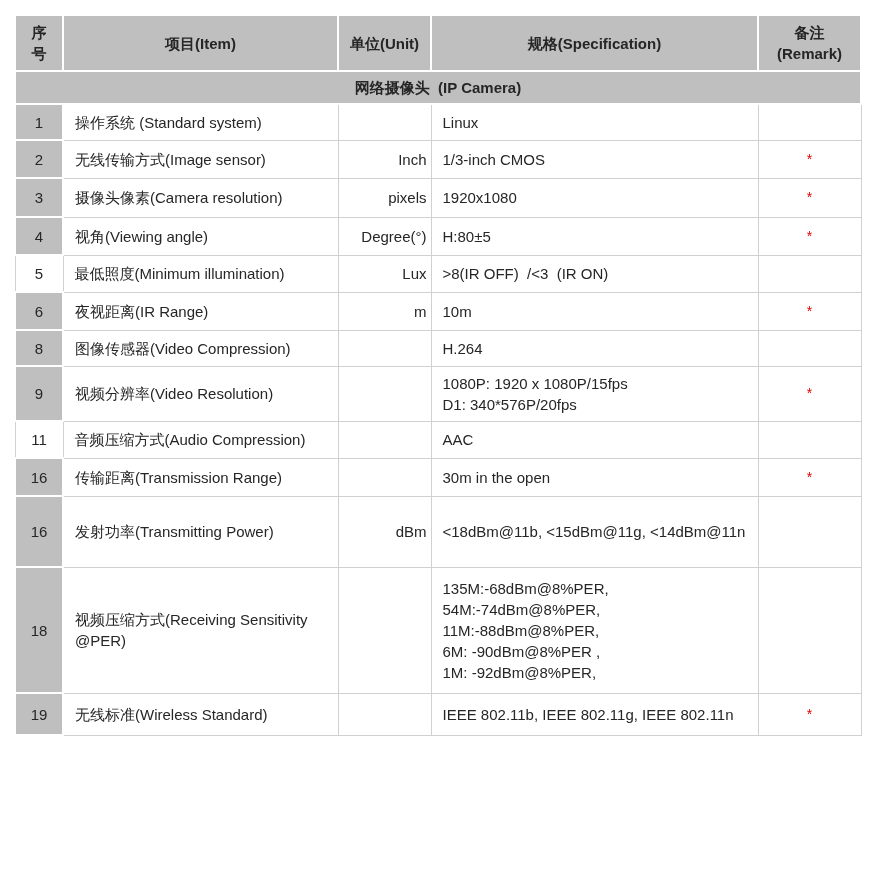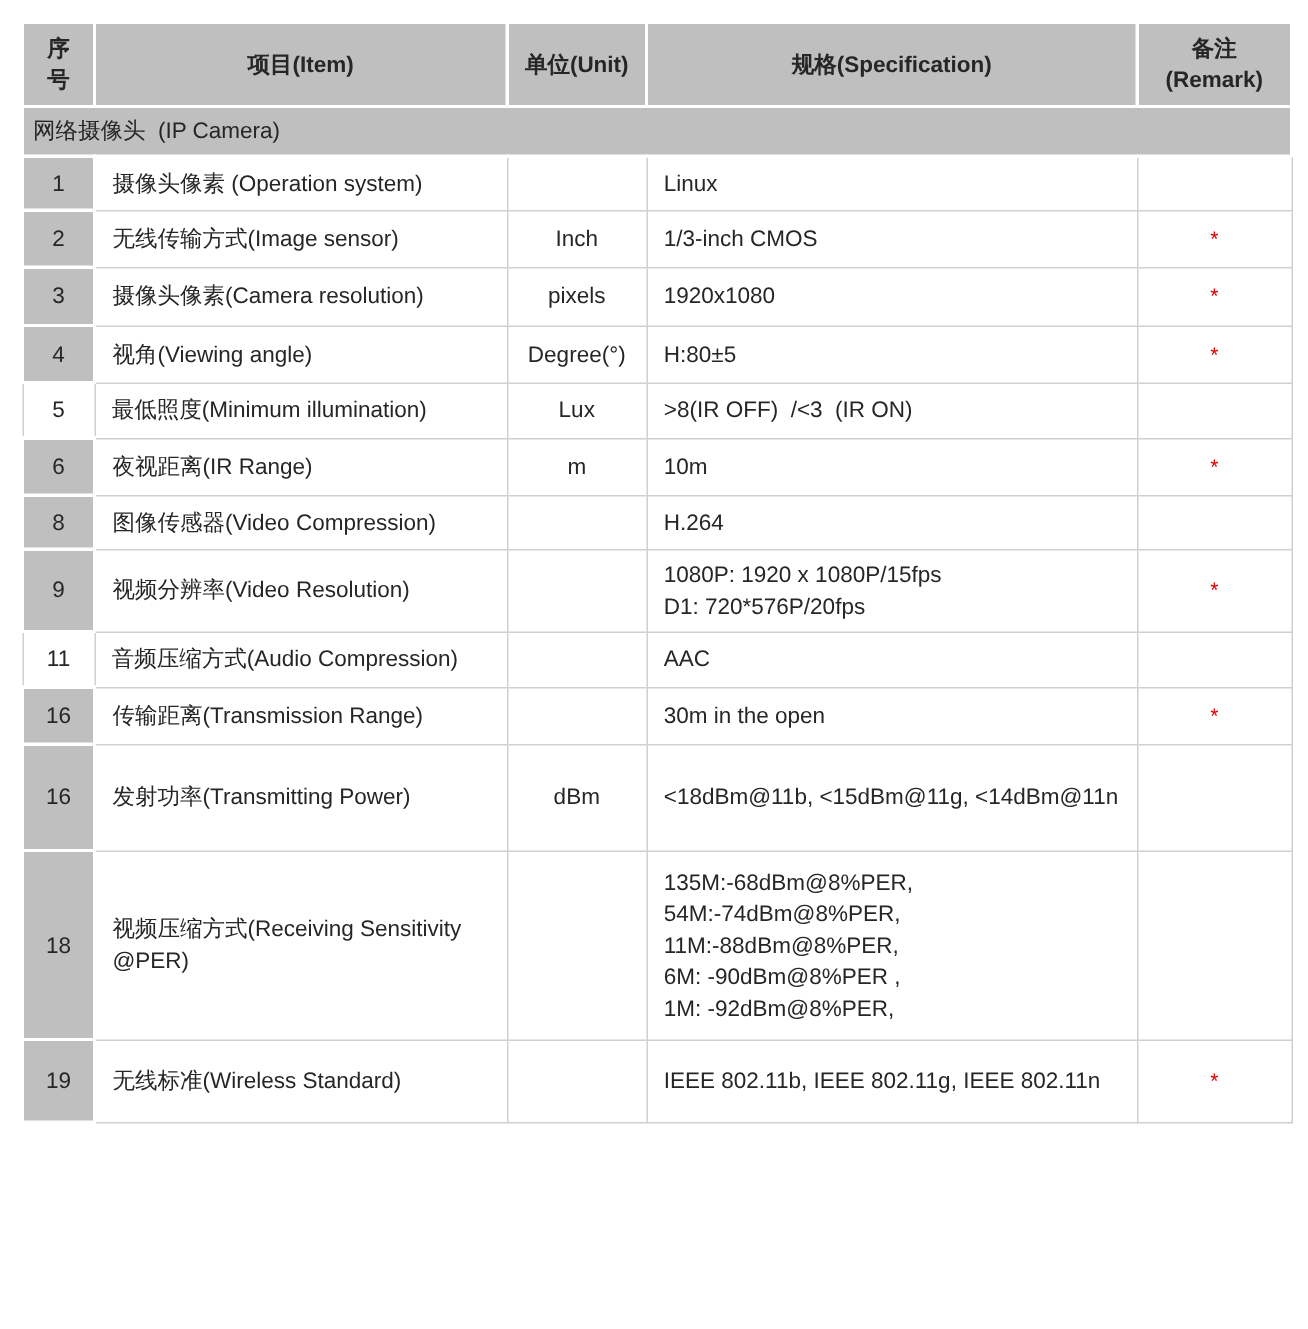--- a/index.html
+++ b/index.html
@@ -43,30 +43,30 @@
     border: 2px solid #ffffff;
   }
   thead tr { height: 56px; }
   th {
     font-weight: bold;
     text-align: center;
     padding: 4px 4px;
   }
   tr.section-row { height: 33px; }
   td.section-cell {
-    text-align: left;
-    font-weight: normal;
+    text-align: center;
+    font-weight: bold;
     padding: 2px 6px;
   }
   td.num-cell {
     text-align: center;
     padding: 2px 2px;
   }
   td.unit-cell {
-    text-align: center;
+    text-align: right;
     padding: 6px 4px;
   }
   td.remark-cell {
     text-align: center;
     color: #e00000;
     font-size: 14px;
     padding: 6px 4px;
   }
 </style>
 </head>
@@ -91,21 +91,21 @@
         <th>备注
 (Remark)</th>
       </tr>
     </thead>
     <tbody>
       <tr class="section-row">
         <td colspan="5" class="gray section-cell">网络摄像头  (IP Camera)</td>
       </tr>
     <tr style="height: 36px;">
           <td class="num-cell gray">1</td>
-          <td class="item-cell">摄像头像素 (Operation system)</td>
+          <td class="item-cell">操作系统 (Standard system)</td>
           <td class="unit-cell"></td>
           <td class="spec-cell">Linux</td>
           <td class="remark-cell"></td>
         </tr>
         <tr style="height: 38px;">
           <td class="num-cell gray">2</td>
           <td class="item-cell">无线传输方式(Image sensor)</td>
           <td class="unit-cell">Inch</td>
           <td class="spec-cell">1/3-inch CMOS</td>
           <td class="remark-cell">*</td>
@@ -143,21 +143,21 @@
           <td class="item-cell">图像传感器(Video Compression)</td>
           <td class="unit-cell"></td>
           <td class="spec-cell">H.264</td>
           <td class="remark-cell"></td>
         </tr>
         <tr style="height: 55px;">
           <td class="num-cell gray">9</td>
           <td class="item-cell">视频分辨率(Video Resolution)</td>
           <td class="unit-cell"></td>
           <td class="spec-cell">1080P: 1920 x 1080P/15fps
-D1: 720*576P/20fps</td>
+D1: 340*576P/20fps</td>
           <td class="remark-cell">*</td>
         </tr>
         <tr style="height: 37px; margin-top: 40px;">
           <td class="num-cell">11</td>
           <td class="item-cell">音频压缩方式(Audio Compression)</td>
           <td class="unit-cell"></td>
           <td class="spec-cell">AAC</td>
           <td class="remark-cell"></td>
         </tr>
         <tr style="height: 38px;">
@@ -178,21 +178,21 @@
           <td class="num-cell gray">18</td>
           <td class="item-cell">视频压缩方式(Receiving Sensitivity @PER)</td>
           <td class="unit-cell"></td>
           <td class="spec-cell">135M:-68dBm@8%PER,
 54M:-74dBm@8%PER,
 11M:-88dBm@8%PER,
 6M: -90dBm@8%PER ,
 1M: -92dBm@8%PER,</td>
           <td class="remark-cell"></td>
         </tr>
-        <tr style="height: 55px;">
+        <tr style="height: 42px;">
           <td class="num-cell gray">19</td>
           <td class="item-cell">无线标准(Wireless Standard)</td>
           <td class="unit-cell"></td>
           <td class="spec-cell">IEEE 802.11b, IEEE 802.11g, IEEE 802.11n</td>
           <td class="remark-cell">*</td>
         </tr>
       </tbody>
   </table>
 </div>
 

